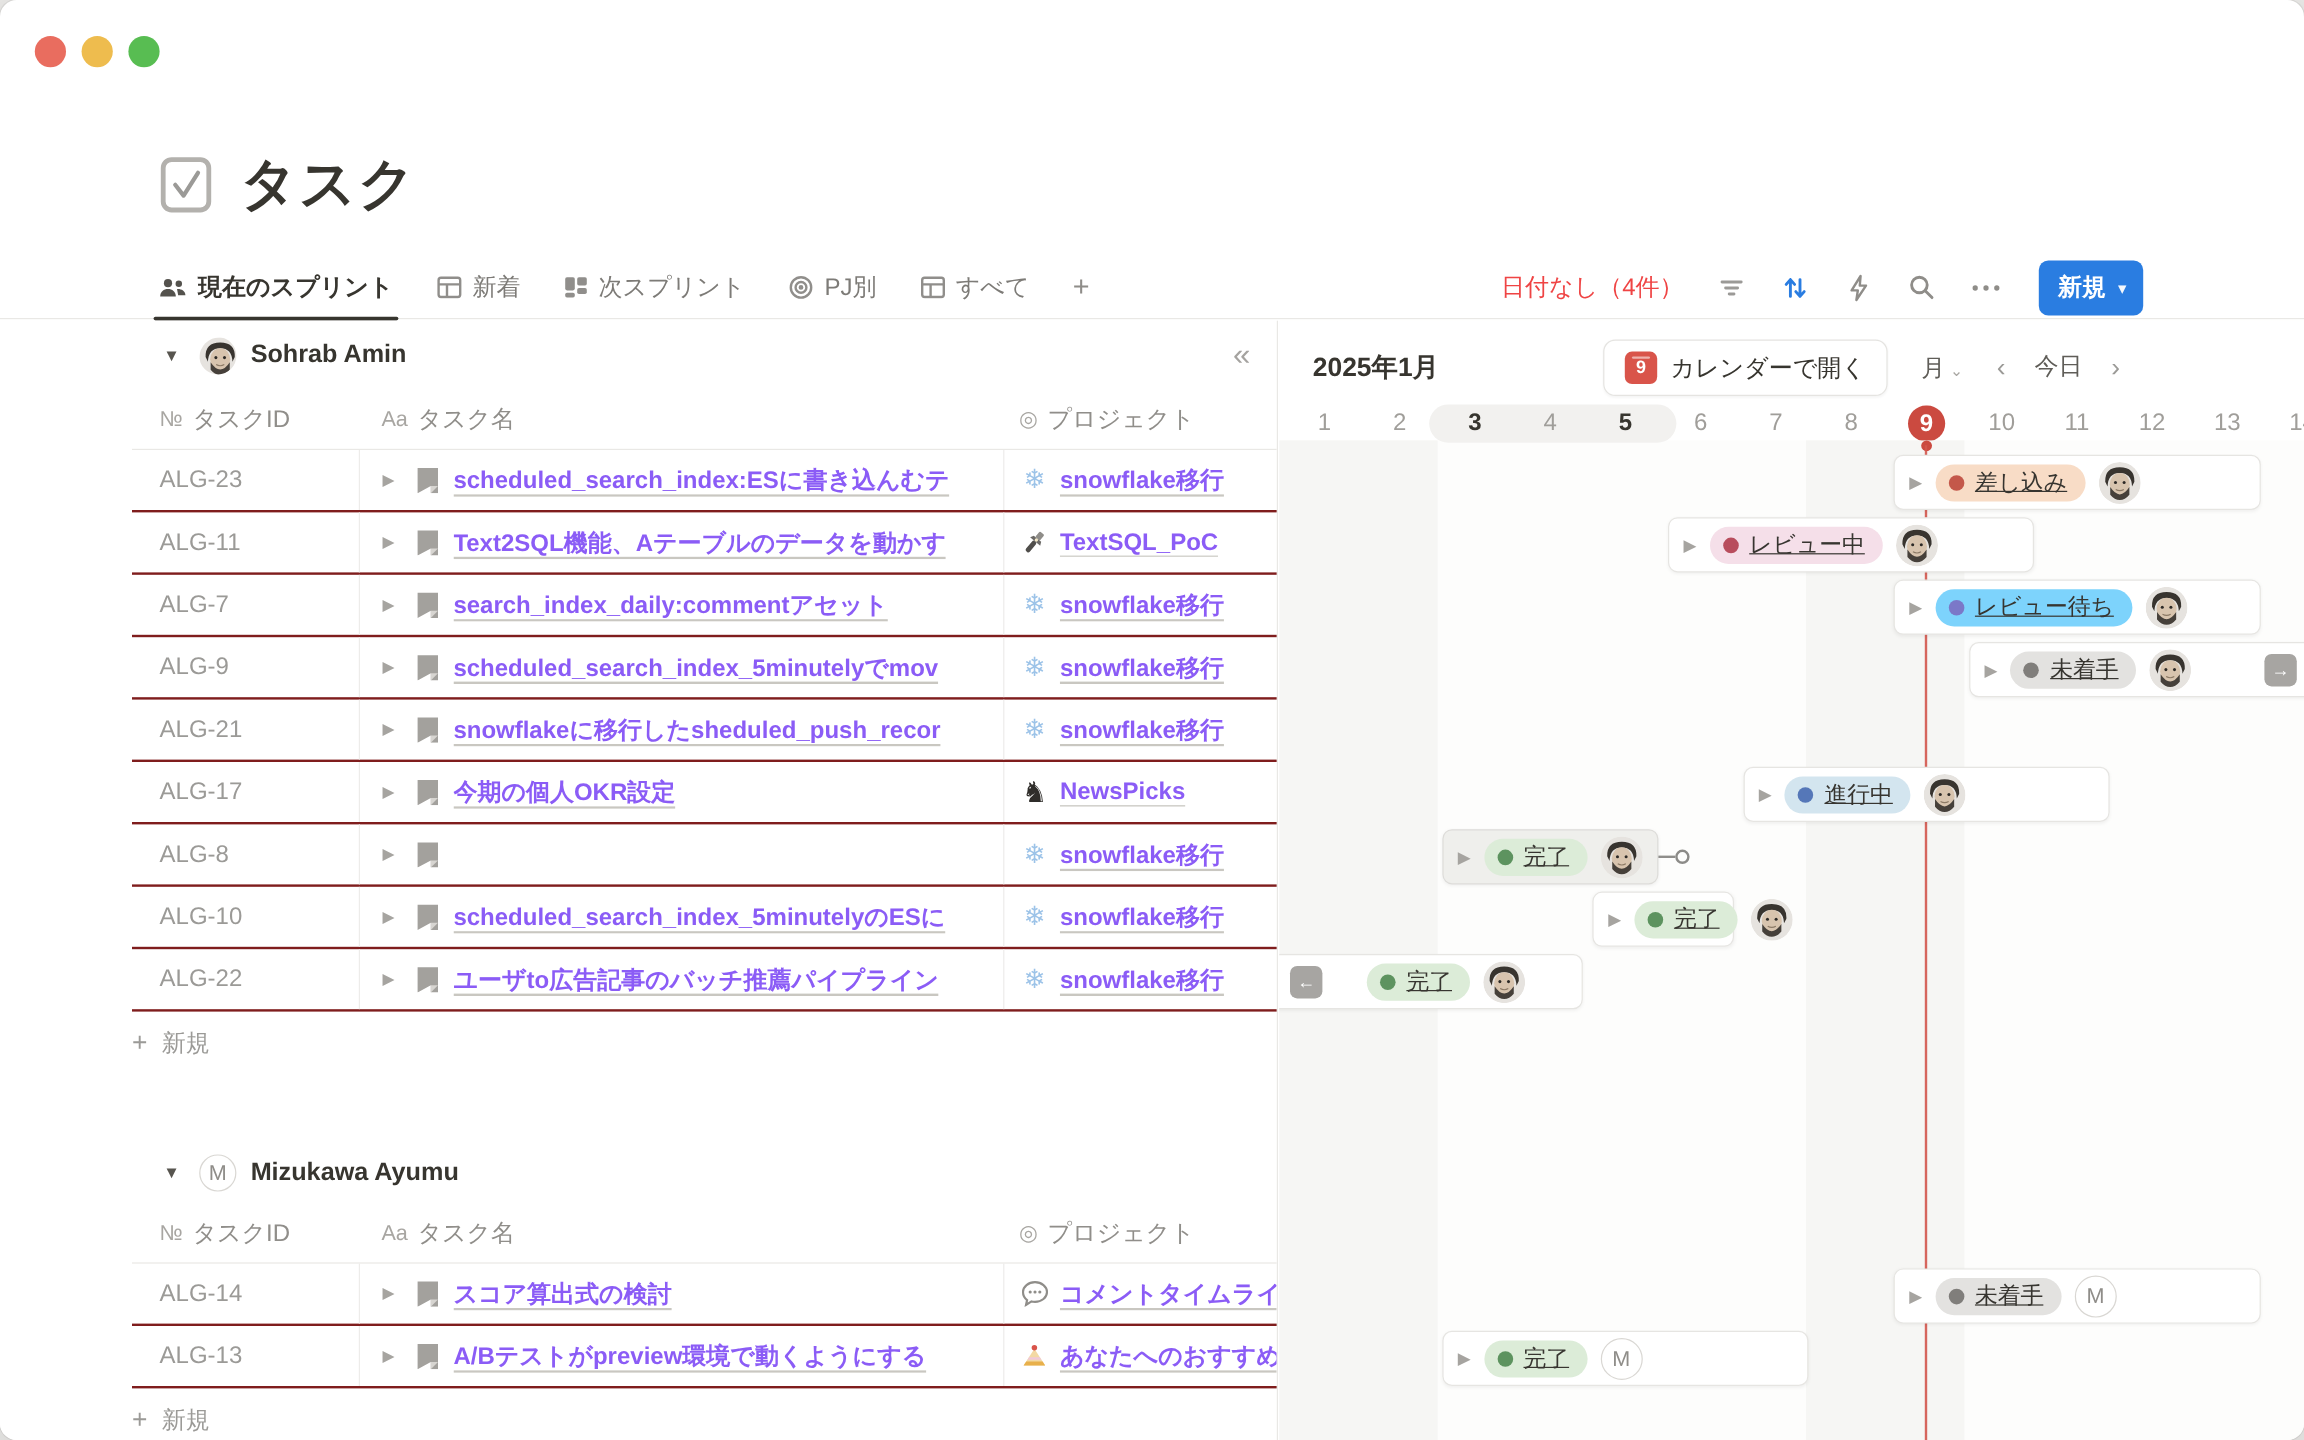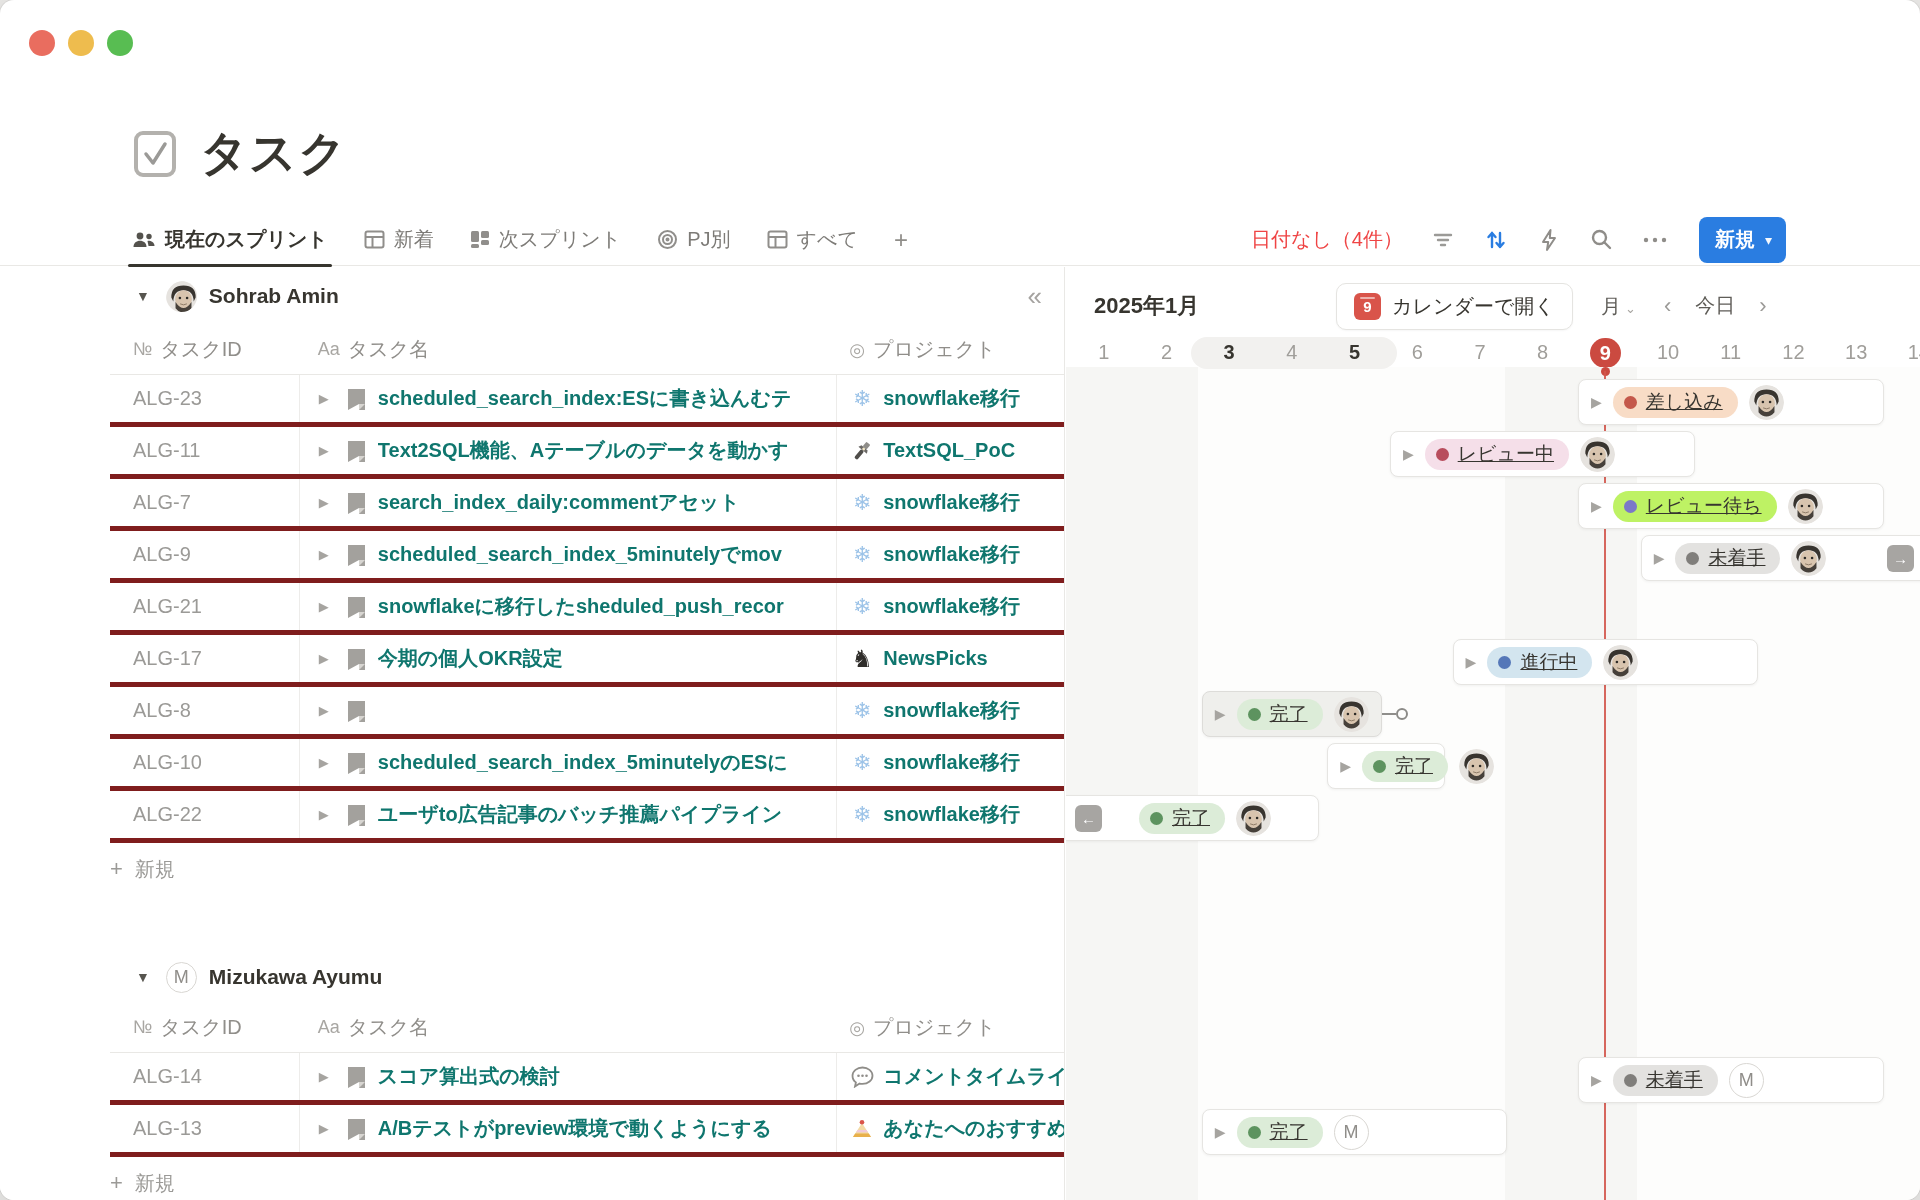--- a/index.html
+++ b/index.html
@@ -34,28 +34,28 @@
   .g-header.h2{height:52px;}
   .g-caret{color:#57554f;font-size:14px;margin-right:16px;cursor:pointer;}
   .g-name{font-size:21px;font-weight:700;color:#37352f;margin-left:12px;}
   .collapse-cols{position:absolute;right:22px;top:50%;transform:translateY(-50%);color:#a5a3a0;font-size:26px;cursor:pointer;}
   .colhdr{height:50px;display:flex;align-items:center;margin-left:110px;border-bottom:1px solid #e9e8e5;color:#908e8a;font-size:20px;}
   .colhdr .c{display:flex;align-items:center;gap:8px;}
   .colhdr .cicon{color:#a8a6a2;font-size:18px;}
   .c-id{width:189px;padding-left:23px;}
   .c-name{width:538px;padding-left:19px;}
   .c-proj{width:228px;padding-left:13px;}
-  .trow{height:52px;display:flex;align-items:stretch;margin-left:110px;border-bottom:5px solid #7f1d1d;}
+  .trow{height:52px;display:flex;align-items:stretch;margin-left:110px;border-bottom:2px solid #7f1d1d;}
   .trow .cell{display:flex;align-items:center;overflow:hidden;white-space:nowrap;}
   .cell-id{width:189px;padding-left:23px;color:#9b9a97;font-size:20px;}
   .cell-name{width:538px;border-left:1px solid #edecea;padding-left:19px;gap:12px;}
   .cell-proj{width:228px;border-left:1px solid #edecea;padding-left:13px;gap:9px;}
   .row-toggle{color:#a6a4a0;font-size:13px;flex:0 0 auto;cursor:pointer;}
   .docicon{flex:0 0 auto;display:inline-flex;margin-left:6px;}
-  .tasklink,.projlink{font-size:20px;font-weight:700;color:#0f766e;
+  .tasklink,.projlink{font-size:20px;font-weight:700;color:#8b5cf6;text-decoration:underline;
       text-decoration-color:#c9c7c1;text-decoration-thickness:1.5px;text-underline-offset:5px;cursor:pointer;overflow:hidden;text-align:right;}
   .projicon{flex:0 0 auto;display:inline-flex;width:24px;justify-content:center;}
   .ice{color:#9cc3e8;font-size:22px;}
   .knight{color:#2f2d2a;font-size:24px;}
   .newrow{height:52px;display:flex;align-items:center;margin-left:110px;color:#9b9a97;font-size:20px;gap:12px;cursor:pointer;}
   .newrow .plus{font-size:22px;}
   .gspacer{height:56px;}
   
   .tl{position:absolute;left:1066px;top:0;right:0;bottom:0;overflow:hidden;background:#fdfdfc;}
   .tl-band{position:absolute;top:100px;bottom:0;background:#f6f6f4;}
@@ -574,21 +574,21 @@
                 <ellipse cx="18" cy="19" rx="8.6" ry="9.6" fill="#d8c4ae"></ellipse>
                 <path d="M9.8 21.5 Q18 34 26.2 21.5 L26.2 28 Q22.5 32.5 18 32.5 Q13.5 32.5 9.8 28 Z" fill="#46403a"></path>
                 <circle cx="14.3" cy="17.5" r="1.3" fill="#2c2926"></circle>
                 <circle cx="21.7" cy="17.5" r="1.3" fill="#2c2926"></circle>
                 <path d="M14.5 23.5 q3.5 2 7 0" stroke="#8c7a66" stroke-width="1" fill="none"></path>
               </svg>
             </span>
           </div>
           <div class="bar" style="top: 216px; left: 512px; width: 305.5px;">
             <span class="row-toggle">▶</span>
-            <span class="pill" style="background: #bef264;">
+            <span class="pill" style="background: #7dd3fc;">
               <span class="dot" style="background:#7b78c8"></span>
               <span>レビュー待ち</span>
             </span>
             <span class="avatar">
               <svg width="35" height="35" viewBox="0 0 36 36">
                 <circle cx="18" cy="18" r="18" fill="#e6e3df"></circle>
                 <path d="M5.5 17 Q5 4.5 18 4.5 Q31 4.5 30.5 17 L28.5 21 Q28 9.5 18 9.5 Q8 9.5 7.5 21 Z" fill="#38342f"></path>
                 <ellipse cx="18" cy="19" rx="8.6" ry="9.6" fill="#d8c4ae"></ellipse>
                 <path d="M9.8 21.5 Q18 34 26.2 21.5 L26.2 28 Q22.5 32.5 18 32.5 Q13.5 32.5 9.8 28 Z" fill="#46403a"></path>
                 <circle cx="14.3" cy="17.5" r="1.3" fill="#2c2926"></circle>

